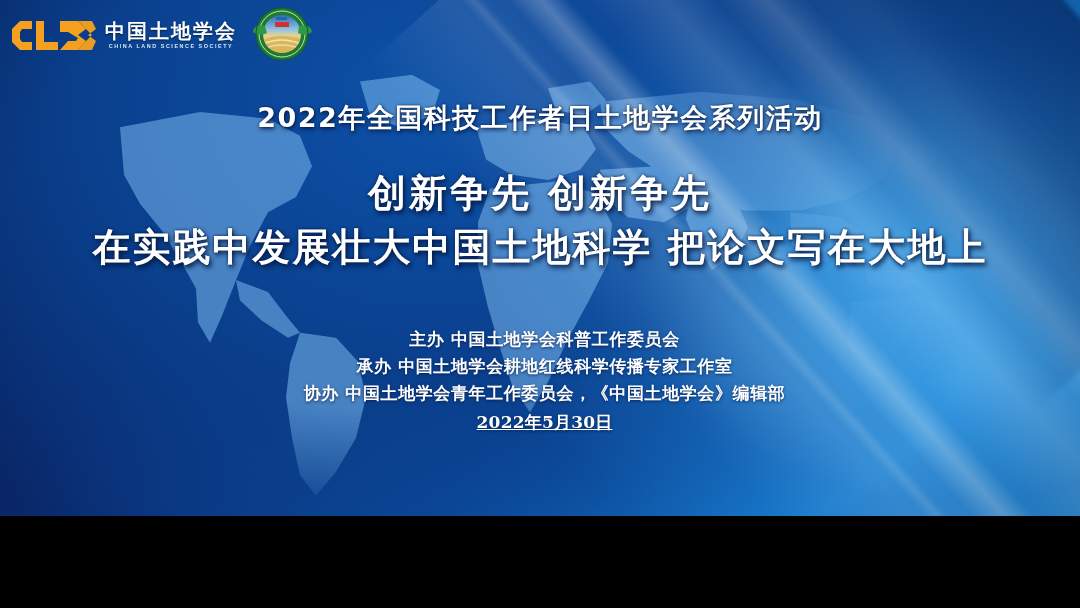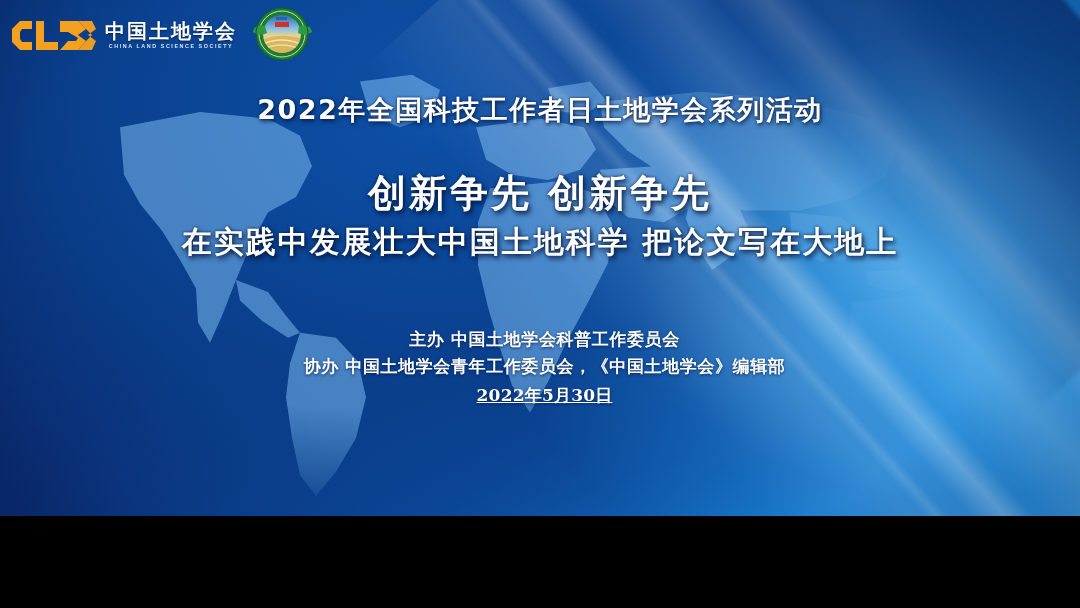--- a/index.html
+++ b/index.html
@@ -76,38 +76,38 @@
     margin-top:3px; white-space:nowrap;
   }
 
   .badge{ position:relative; width:62px; height:58px; }
   .badge svg{ display:block; }
 
   
   .content{ position:absolute; inset:0; z-index:5; text-align:center; }
 
   .kicker{
-    position:absolute; top:92px; left:0; right:0;
+    position:absolute; top:100px; left:0; right:0;
     font-family:"DejaVu Sans","Liberation Sans",sans-serif;
     font-size:27px; font-weight:700; color:#ffffff;
     letter-spacing:1.5px;
     text-shadow:1px 2px 4px rgba(4,24,66,.85), 0 0 2px rgba(4,24,66,.9);
   }
 
   .head1{
     position:absolute; top:168px; left:0; right:0;
     font-family:"DejaVu Sans","Liberation Sans",sans-serif;
     font-size:38px; font-weight:700; color:#ffffff;
     letter-spacing:3px;
     text-shadow:2px 3px 5px rgba(3,22,62,.9), 0 0 3px rgba(3,22,62,.9);
   }
   .head2{
     position:absolute; top:222px; left:0; right:0;
     font-family:"DejaVu Sans","Liberation Sans",sans-serif;
-    font-size:30px; font-weight:700; color:#ffffff;
+    font-size:38px; font-weight:700; color:#ffffff;
     letter-spacing:2px;
     text-shadow:2px 3px 5px rgba(3,22,62,.9), 0 0 3px rgba(3,22,62,.9);
   }
 
   .credits{
     position:absolute; top:326px; left:0; right:0;
     font-family:"DejaVu Serif","Liberation Serif",serif;
     color:#ffffff;
     margin-left:9px;
   }
@@ -228,18 +228,19 @@
 
   </div>
 
   <div class="content">
     <div class="kicker">2022年全国科技工作者日土地学会系列活动</div>
     <div class="head1">创新争先 创新争先</div>
     <div class="head2">在实践中发展壮大中国土地科学 把论文写在大地上</div>
 
     <div class="credits">
       <div>主办 中国土地学会科普工作委员会</div>
+      <div>承办 中国土地学会耕地红线科学传播专家工作室</div>
       <div>协办 中国土地学会青年工作委员会，《中国土地学会》编辑部</div>
       <div class="date">2022年5月30日</div>
     </div>
   </div>
 
 </div>
 
 </body></html>

